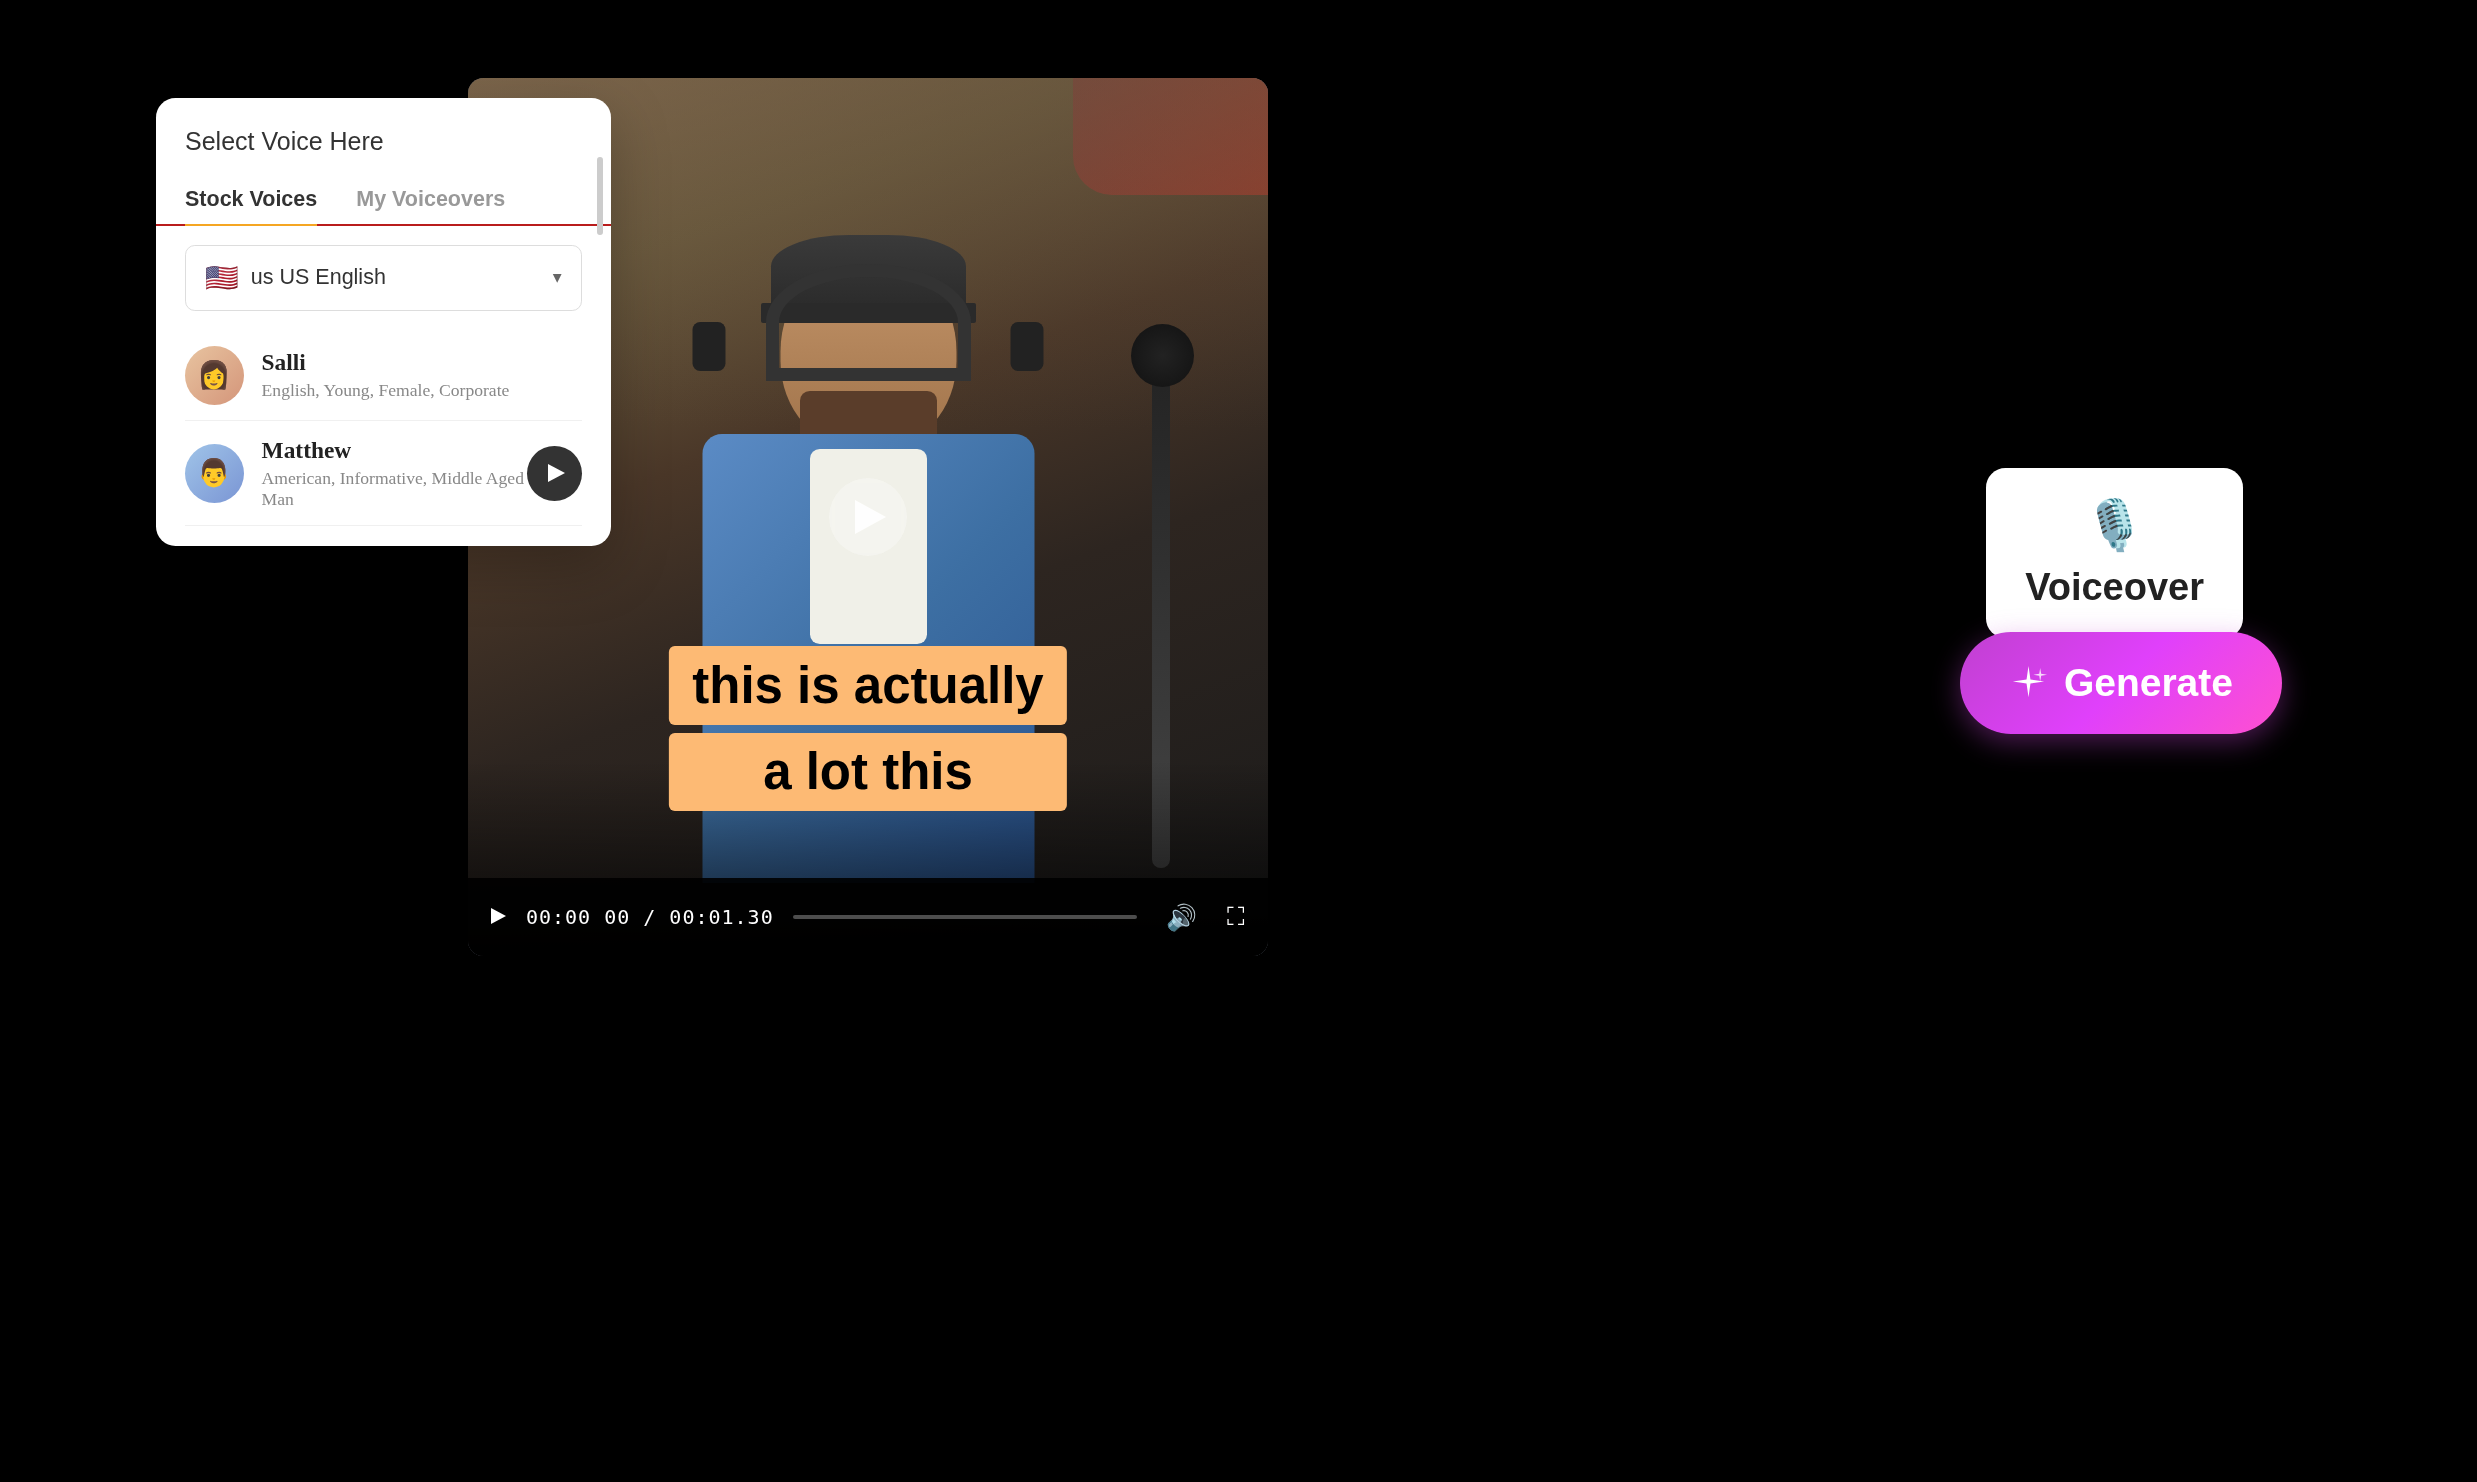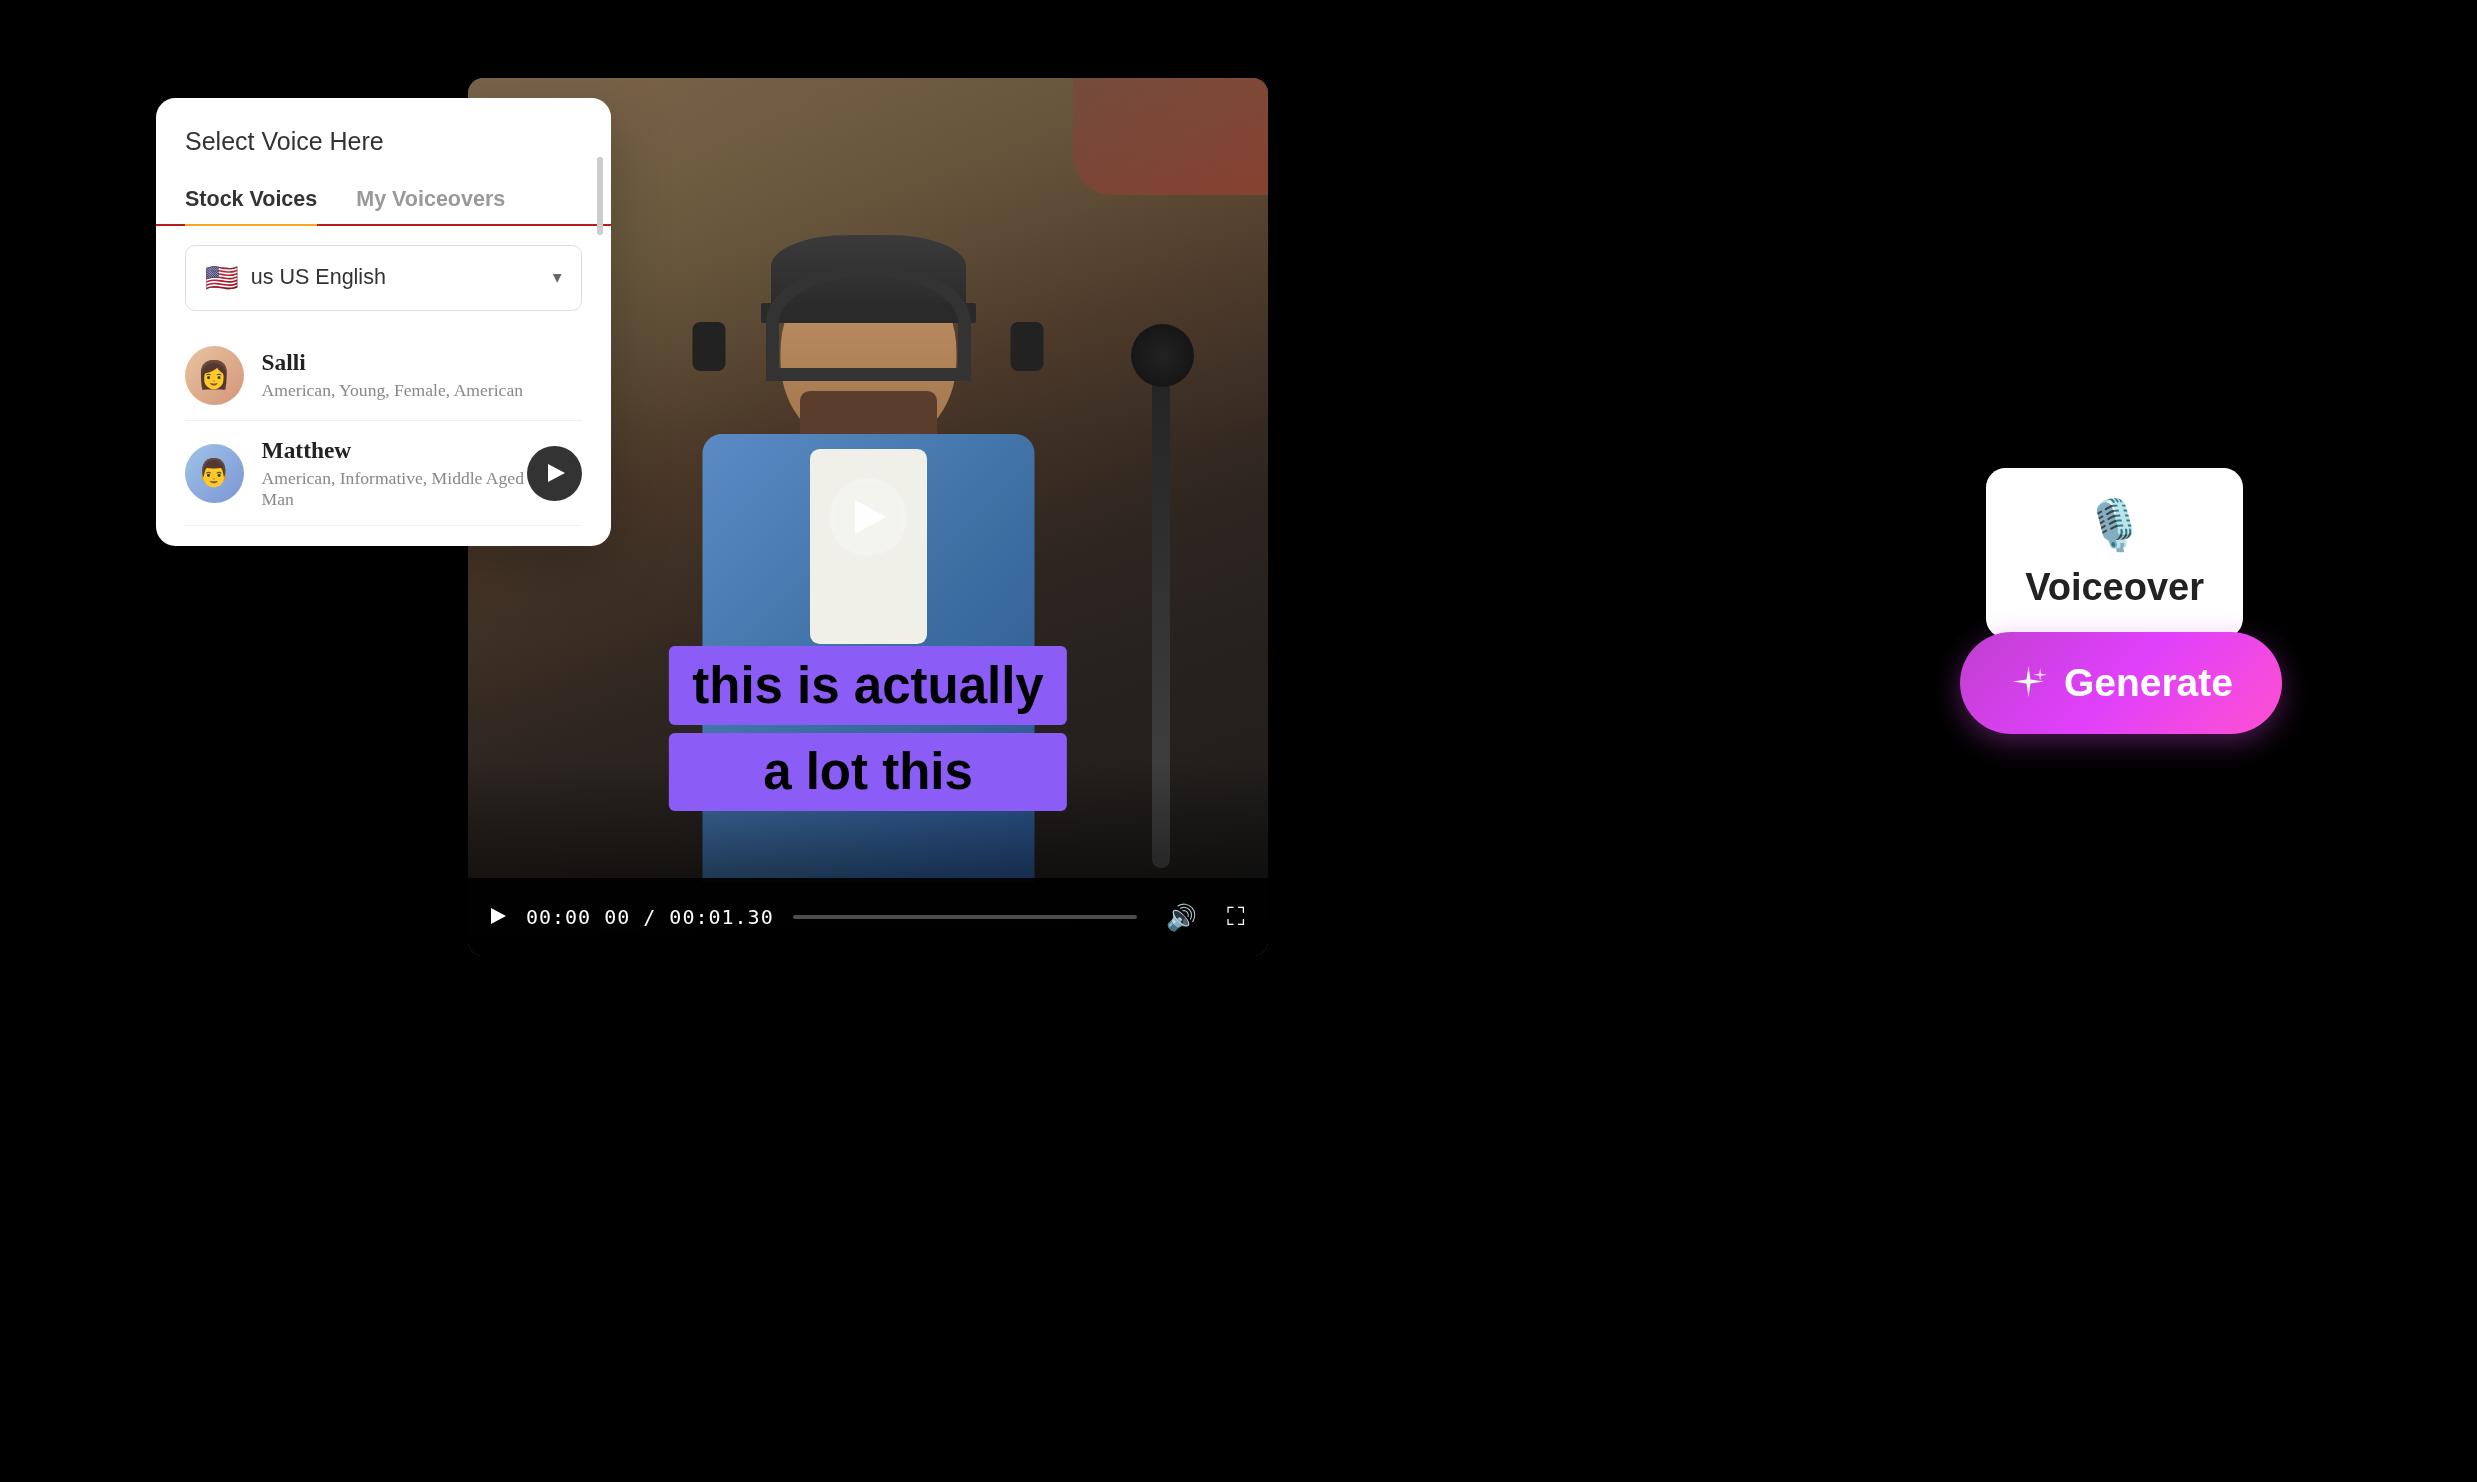--- a/index.html
+++ b/index.html
@@ -53,21 +53,21 @@
     .subtitle-overlay {
       position: absolute;
       bottom: 137px;
       left: 50%;
       transform: translateX(-50%);
       text-align: center;
       z-index: 10;
     }
 
     .subtitle-text {
-      background: #8b5cf6;
+      background: #fdba74;
       color: #000;
       font-size: 51px;
       font-weight: 800;
       padding: 9.8px 23.4px;
       border-radius: 5.9px;
       display: block;
       margin-bottom: 7.8px;
       white-space: nowrap;
     }
 
@@ -454,21 +454,21 @@
       </div>
 
       <div class="voice-list">
 
         <div class="voice-item">
           <div class="voice-avatar voice-avatar-salli">
             <span>👩</span>
           </div>
           <div class="voice-info">
             <div class="voice-name">Salli</div>
-            <div class="voice-desc">American, Young, Female, American</div>
+            <div class="voice-desc">English, Young, Female, Corporate</div>
           </div>
         </div>
 
         <div class="voice-item">
           <div class="voice-avatar voice-avatar-matthew">
             <span>👨</span>
           </div>
           <div class="voice-info">
             <div class="voice-name">Matthew</div>
             <div class="voice-desc">American, Informative, Middle Aged Man</div>

